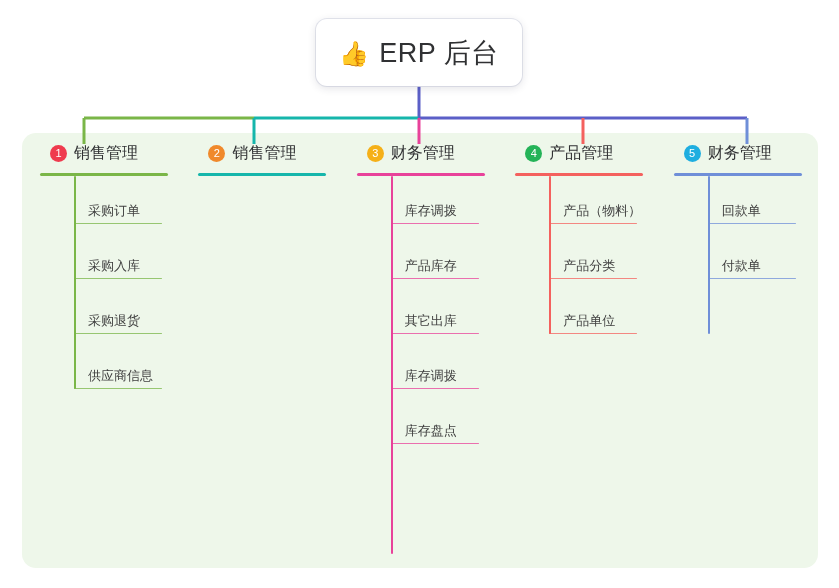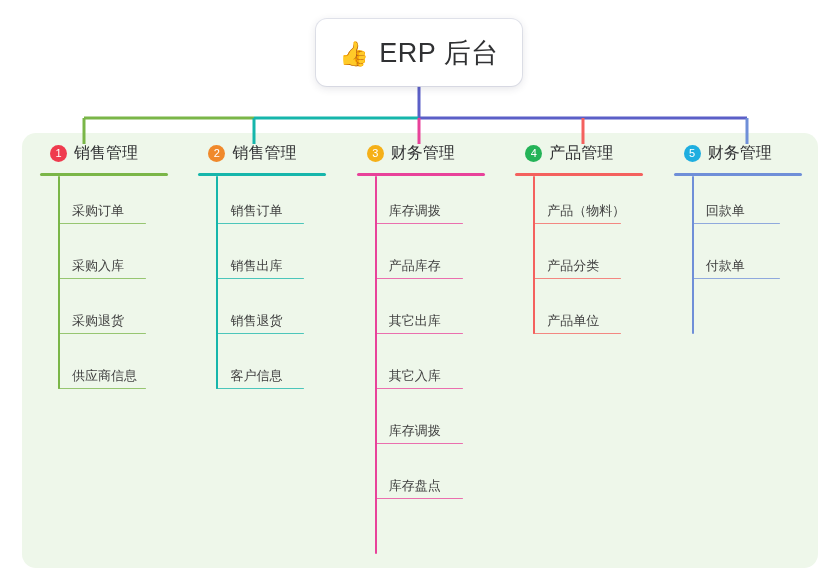--- a/index.html
+++ b/index.html
@@ -114,21 +114,21 @@
   }
   .col-rule {
     height: 3px;
     width: 128px;
     margin-left: 4px;
     border-radius: 2px;
   }
 
   .items {
     position: relative;
-    margin-left: 22px;
+    margin-left: 38px;
     padding-top: 0px;
   }
   .spine {
     position: absolute;
     left: 0;
     top: 0;
     width: 2px;
     border-radius: 1px;
   }
   .item {
@@ -206,39 +206,20 @@
             <div class="item-rule" style="background: rgb(122, 182, 72); opacity: 0.75;"></div>
           </div>
         </div>
       </div>
       <div class="column">
         <div class="col-head">
           <span class="badge" style="background: rgb(240, 137, 43);">2</span>
           <span class="col-title">销售管理</span>
         </div>
         <div class="col-rule" style="background: rgb(22, 182, 171);"></div>
-        <div class="items">
-          <div class="spine" style="background: rgb(22, 182, 171); height: 213px;"></div>
-          <div class="item">
-            <span class="item-label">销售订单</span>
-            <div class="item-rule" style="background: rgb(22, 182, 171); opacity: 0.75;"></div>
-          </div>
-          <div class="item">
-            <span class="item-label">销售出库</span>
-            <div class="item-rule" style="background: rgb(22, 182, 171); opacity: 0.75;"></div>
-          </div>
-          <div class="item">
-            <span class="item-label">销售退货</span>
-            <div class="item-rule" style="background: rgb(22, 182, 171); opacity: 0.75;"></div>
-          </div>
-          <div class="item">
-            <span class="item-label">客户信息</span>
-            <div class="item-rule" style="background: rgb(22, 182, 171); opacity: 0.75;"></div>
-          </div>
-        </div>
       </div>
       <div class="column">
         <div class="col-head">
           <span class="badge" style="background: rgb(245, 176, 24);">3</span>
           <span class="col-title">财务管理</span>
         </div>
         <div class="col-rule" style="background: rgb(232, 66, 154);"></div>
         <div class="items">
           <div class="spine" style="background: rgb(232, 66, 154); height: 378px;"></div>
           <div class="item">
@@ -247,24 +228,20 @@
           </div>
           <div class="item">
             <span class="item-label">产品库存</span>
             <div class="item-rule" style="background: rgb(232, 66, 154); opacity: 0.75;"></div>
           </div>
           <div class="item">
             <span class="item-label">其它出库</span>
             <div class="item-rule" style="background: rgb(232, 66, 154); opacity: 0.75;"></div>
           </div>
           <div class="item">
-            <span class="item-label">其它入库</span>
-            <div class="item-rule" style="background: rgb(232, 66, 154); opacity: 0.75;"></div>
-          </div>
-          <div class="item">
             <span class="item-label">库存调拨</span>
             <div class="item-rule" style="background: rgb(232, 66, 154); opacity: 0.75;"></div>
           </div>
           <div class="item">
             <span class="item-label">库存盘点</span>
             <div class="item-rule" style="background: rgb(232, 66, 154); opacity: 0.75;"></div>
           </div>
         </div>
       </div>
       <div class="column">

